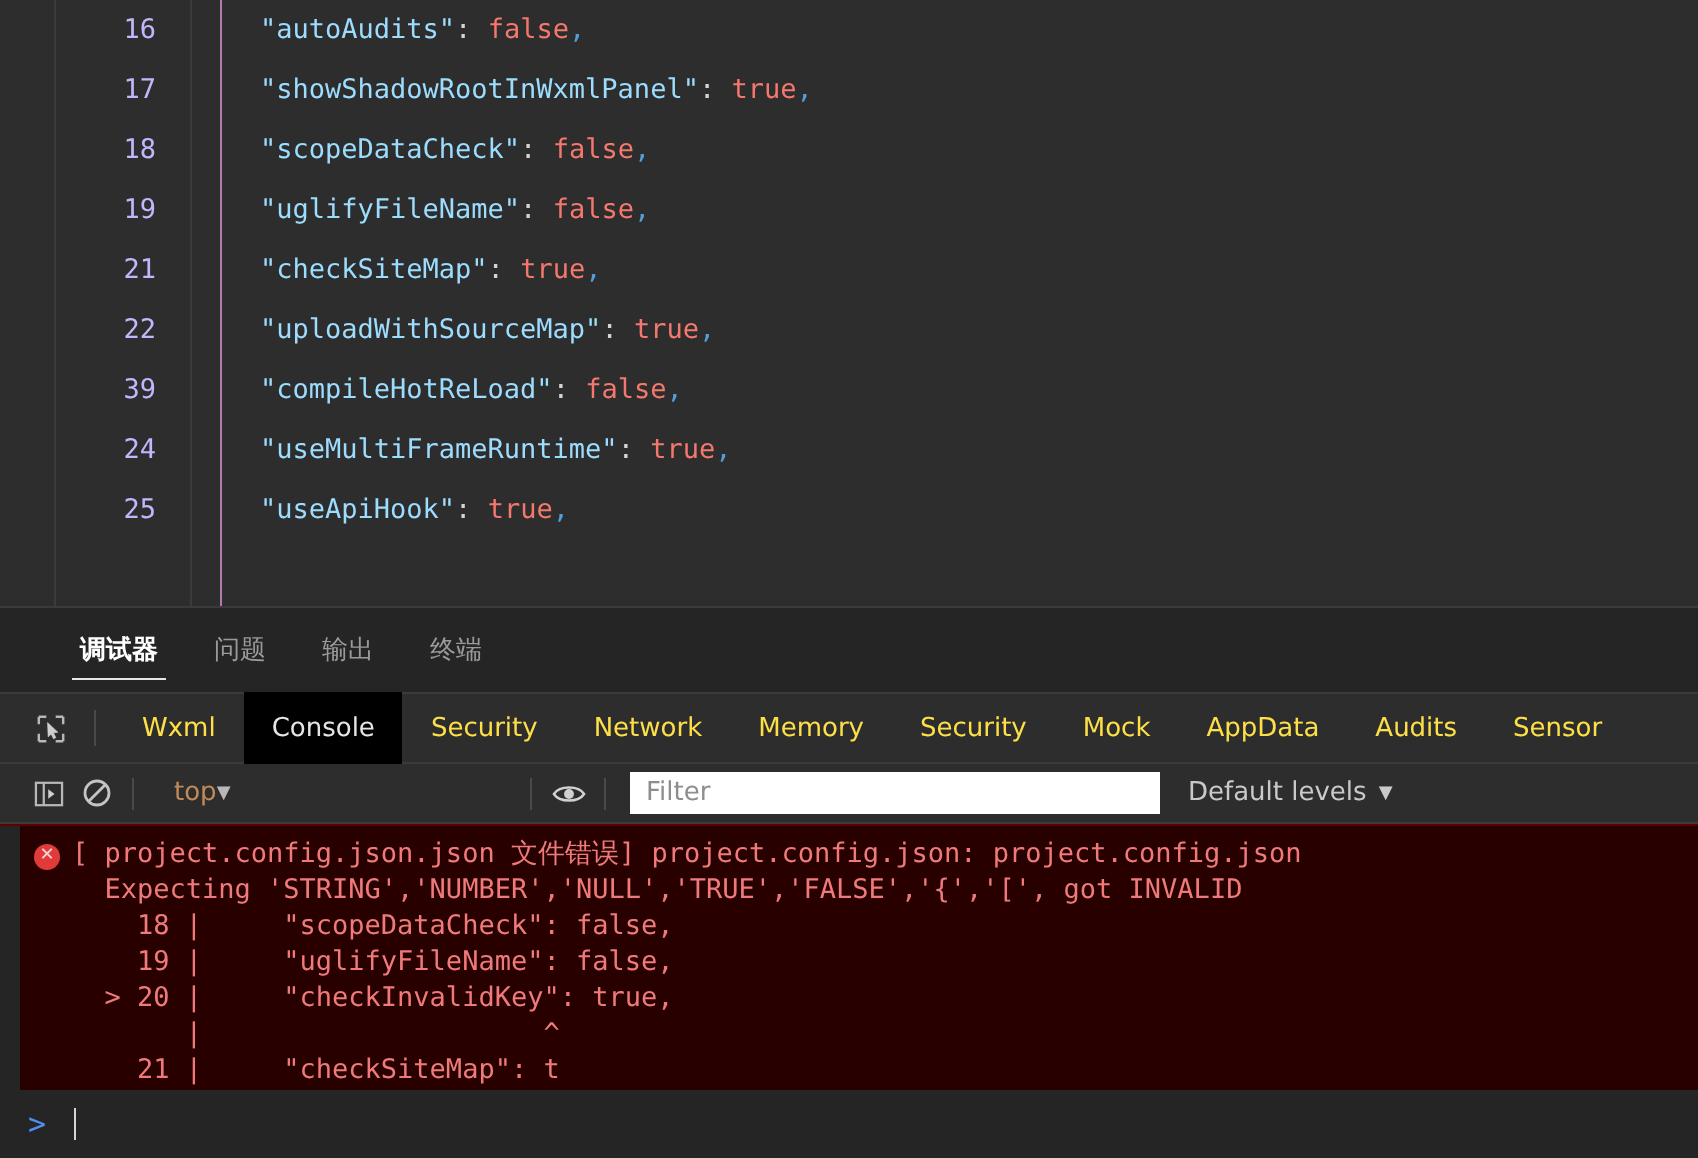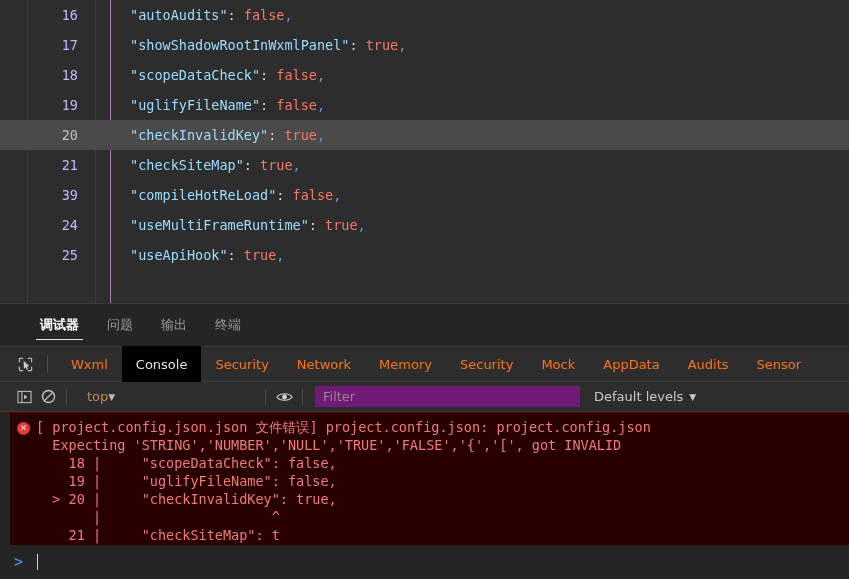--- a/index.html
+++ b/index.html
@@ -76,21 +76,21 @@
   }
   .inspect-btn {
     width: 26px; height: 26px; display: flex; align-items: center;
     justify-content: center; cursor: pointer; flex: 0 0 auto;
   }
   .dt-divider {
     width: 1px; height: 18px; background: #4a4a4a; margin: 0 9px; flex: 0 0 auto;
   }
   .dt-tab {
     height: 36px; display: flex; align-items: center; padding: 0 14px;
-    font-size: 13px; color: #f97316; cursor: pointer; white-space: nowrap;
+    font-size: 13px; color: #fde047; cursor: pointer; white-space: nowrap;
     font-family: "DejaVu Sans", sans-serif;
   }
   .dt-tab.active { background: #000000; color: #e5e5e5; }
 
   
   .console-toolbar {
     position: relative; height: 30px; background: #2d2d2d;
     border-bottom: 1px solid #3b3b3b; display: flex; align-items: center;
     padding-left: 12px;
   }
@@ -100,21 +100,21 @@
   }
   .ctx-select {
     display: flex; align-items: center; 
     width: 180px; height: 22px; margin-left: 6px; padding: 0 8px;
     color: #c08a5a; font-size: 13px; cursor: pointer;
     font-family: "DejaVu Sans", sans-serif;
   }
   .ctx-caret { color: #b8b8b8; font-size: 9px; }
   .tb-sep { width: 1px; height: 16px; background: #4a4a4a; margin: 0 6px; flex:0 0 auto;}
   .filter-box {
-    width: 265px; height: 21px; background: #701a75; margin-left: 6px;
+    width: 265px; height: 21px; background: #ffffff; margin-left: 6px;
     display: flex; align-items: center; padding: 0 8px;
     color: #8d8d8d; font-size: 13px; cursor: text;
     font-family: "DejaVu Sans", sans-serif;
   }
   .levels {
     display: flex; align-items: center; gap: 6px; margin-left: 14px;
     color: #c9c9c9; font-size: 13px; cursor: pointer;
     font-family: "DejaVu Sans", sans-serif;
     text-align: center;
   }
@@ -165,22 +165,22 @@
 
   <div class="editor">
     <div class="editor-rail"></div>
     <div class="gutter-sep"></div>
     <div class="indent-guide"></div>
     <div class="code-lines" id="code-lines">
         <div class="code-line"><span class="ln">16</span><span class="code-text"><span class="tok-key">"autoAudits"</span><span class="tok-punc">: </span><span class="tok-bool">false</span><span class="tok-comma">,</span></span></div>
         <div class="code-line"><span class="ln">17</span><span class="code-text"><span class="tok-key">"showShadowRootInWxmlPanel"</span><span class="tok-punc">: </span><span class="tok-bool">true</span><span class="tok-comma">,</span></span></div>
         <div class="code-line"><span class="ln">18</span><span class="code-text"><span class="tok-key">"scopeDataCheck"</span><span class="tok-punc">: </span><span class="tok-bool">false</span><span class="tok-comma">,</span></span></div>
         <div class="code-line"><span class="ln">19</span><span class="code-text"><span class="tok-key">"uglifyFileName"</span><span class="tok-punc">: </span><span class="tok-bool">false</span><span class="tok-comma">,</span></span></div>
-        <div class="code-line active"><span class="ln">20</span><span class="code-text"><span class="tok-key">"checkInvalidKey"</span><span class="tok-punc">: </span><span class="tok-bool">true</span><span class="tok-comma">,</span></span></div>
         <div class="code-line"><span class="ln">21</span><span class="code-text"><span class="tok-key">"checkSiteMap"</span><span class="tok-punc">: </span><span class="tok-bool">true</span><span class="tok-comma">,</span></span></div>
+        <div class="code-line"><span class="ln">22</span><span class="code-text"><span class="tok-key">"uploadWithSourceMap"</span><span class="tok-punc">: </span><span class="tok-bool">true</span><span class="tok-comma">,</span></span></div>
         <div class="code-line"><span class="ln">39</span><span class="code-text"><span class="tok-key">"compileHotReLoad"</span><span class="tok-punc">: </span><span class="tok-bool">false</span><span class="tok-comma">,</span></span></div>
         <div class="code-line"><span class="ln">24</span><span class="code-text"><span class="tok-key">"useMultiFrameRuntime"</span><span class="tok-punc">: </span><span class="tok-bool">true</span><span class="tok-comma">,</span></span></div>
         <div class="code-line"><span class="ln">25</span><span class="code-text"><span class="tok-key">"useApiHook"</span><span class="tok-punc">: </span><span class="tok-bool">true</span><span class="tok-comma">,</span></span></div>
       </div>
   </div>
 
   <div class="panel">
 
     <div class="panel-tabs" id="panel-tabs">
         <div class="panel-tab active">

